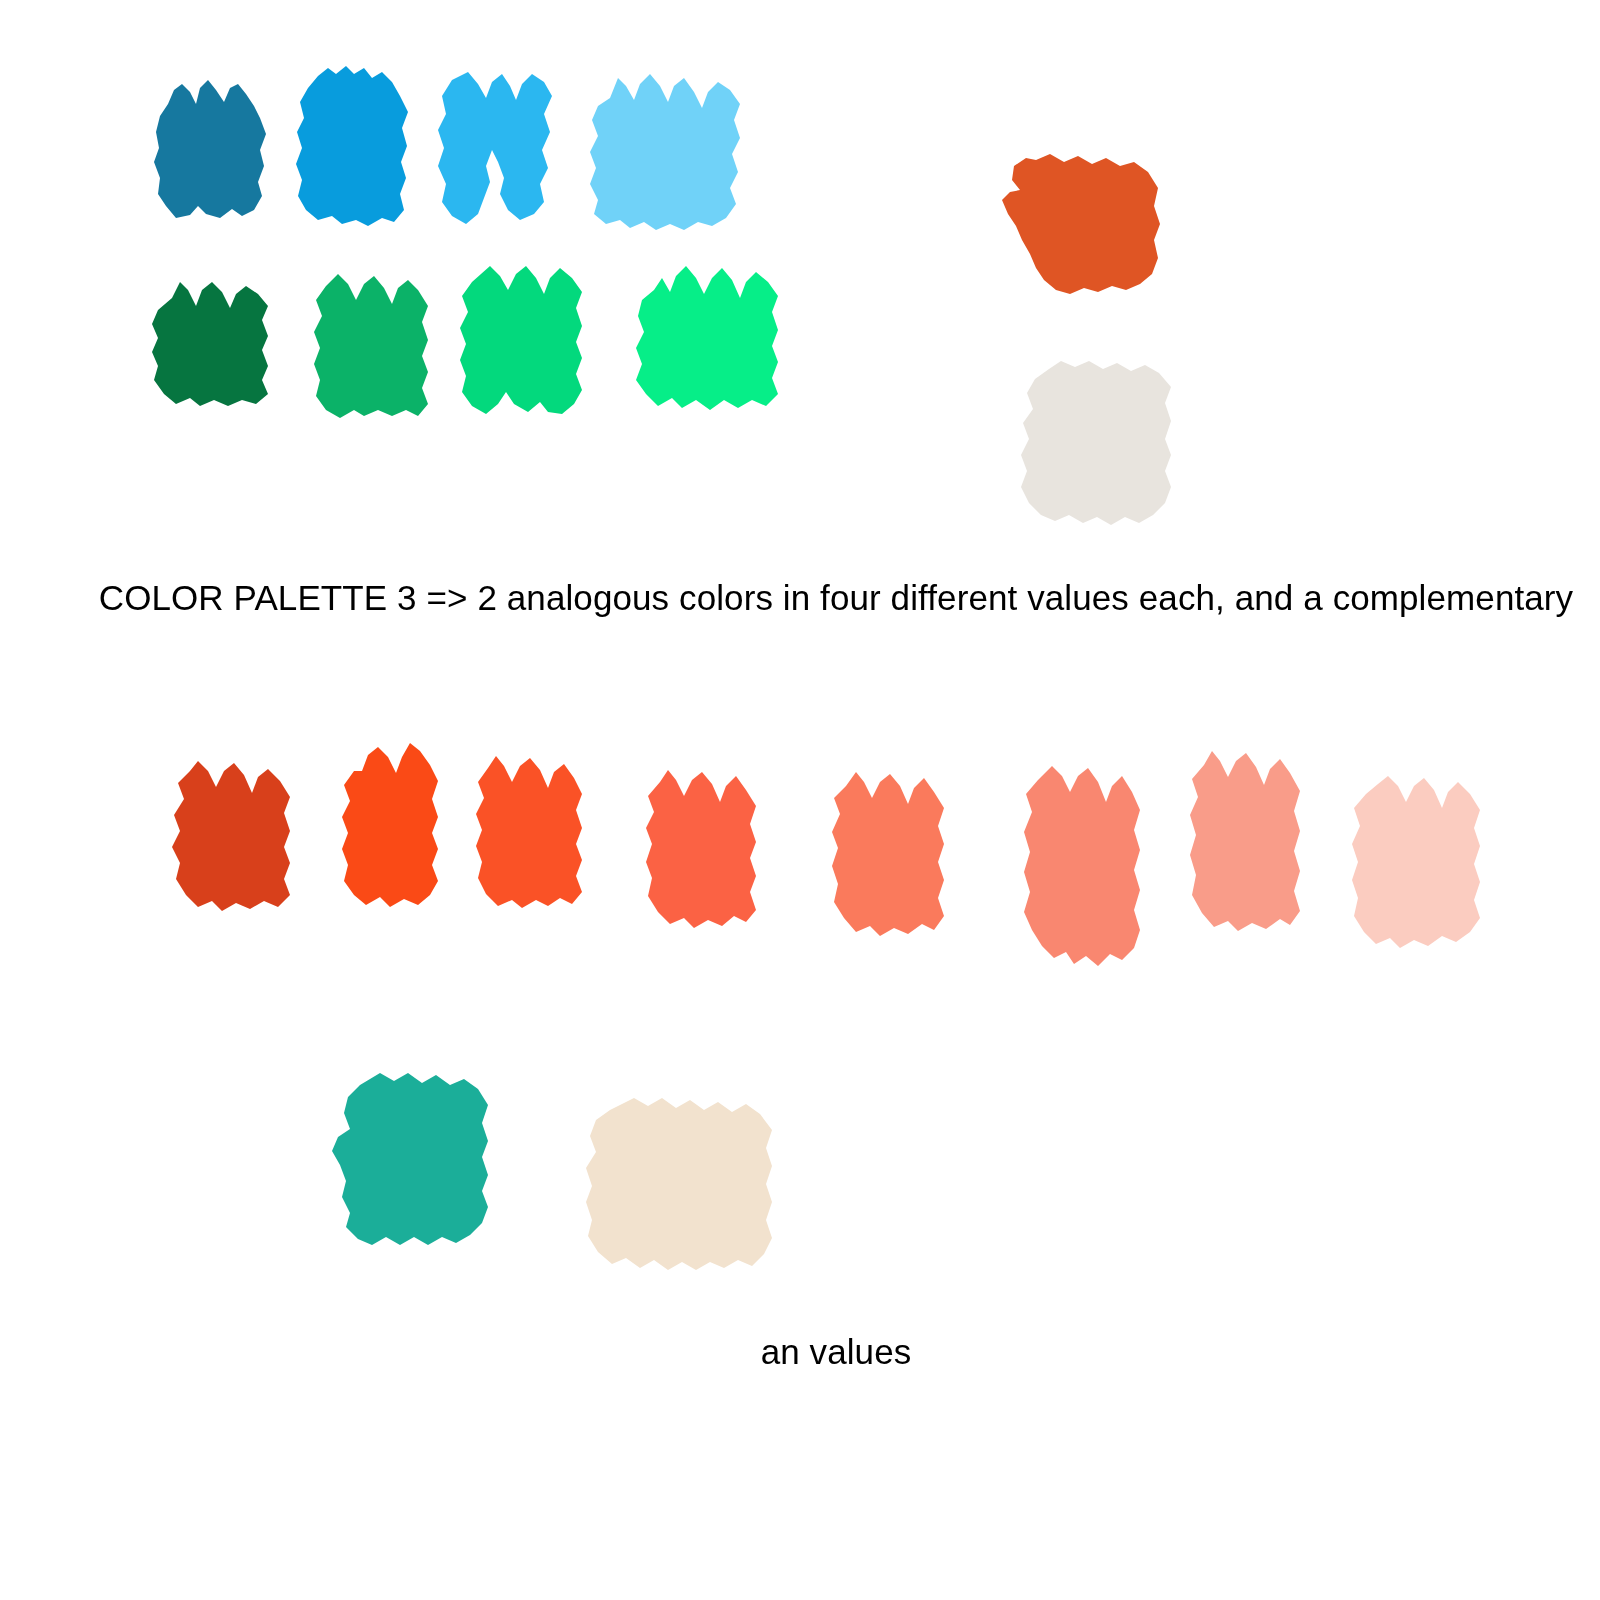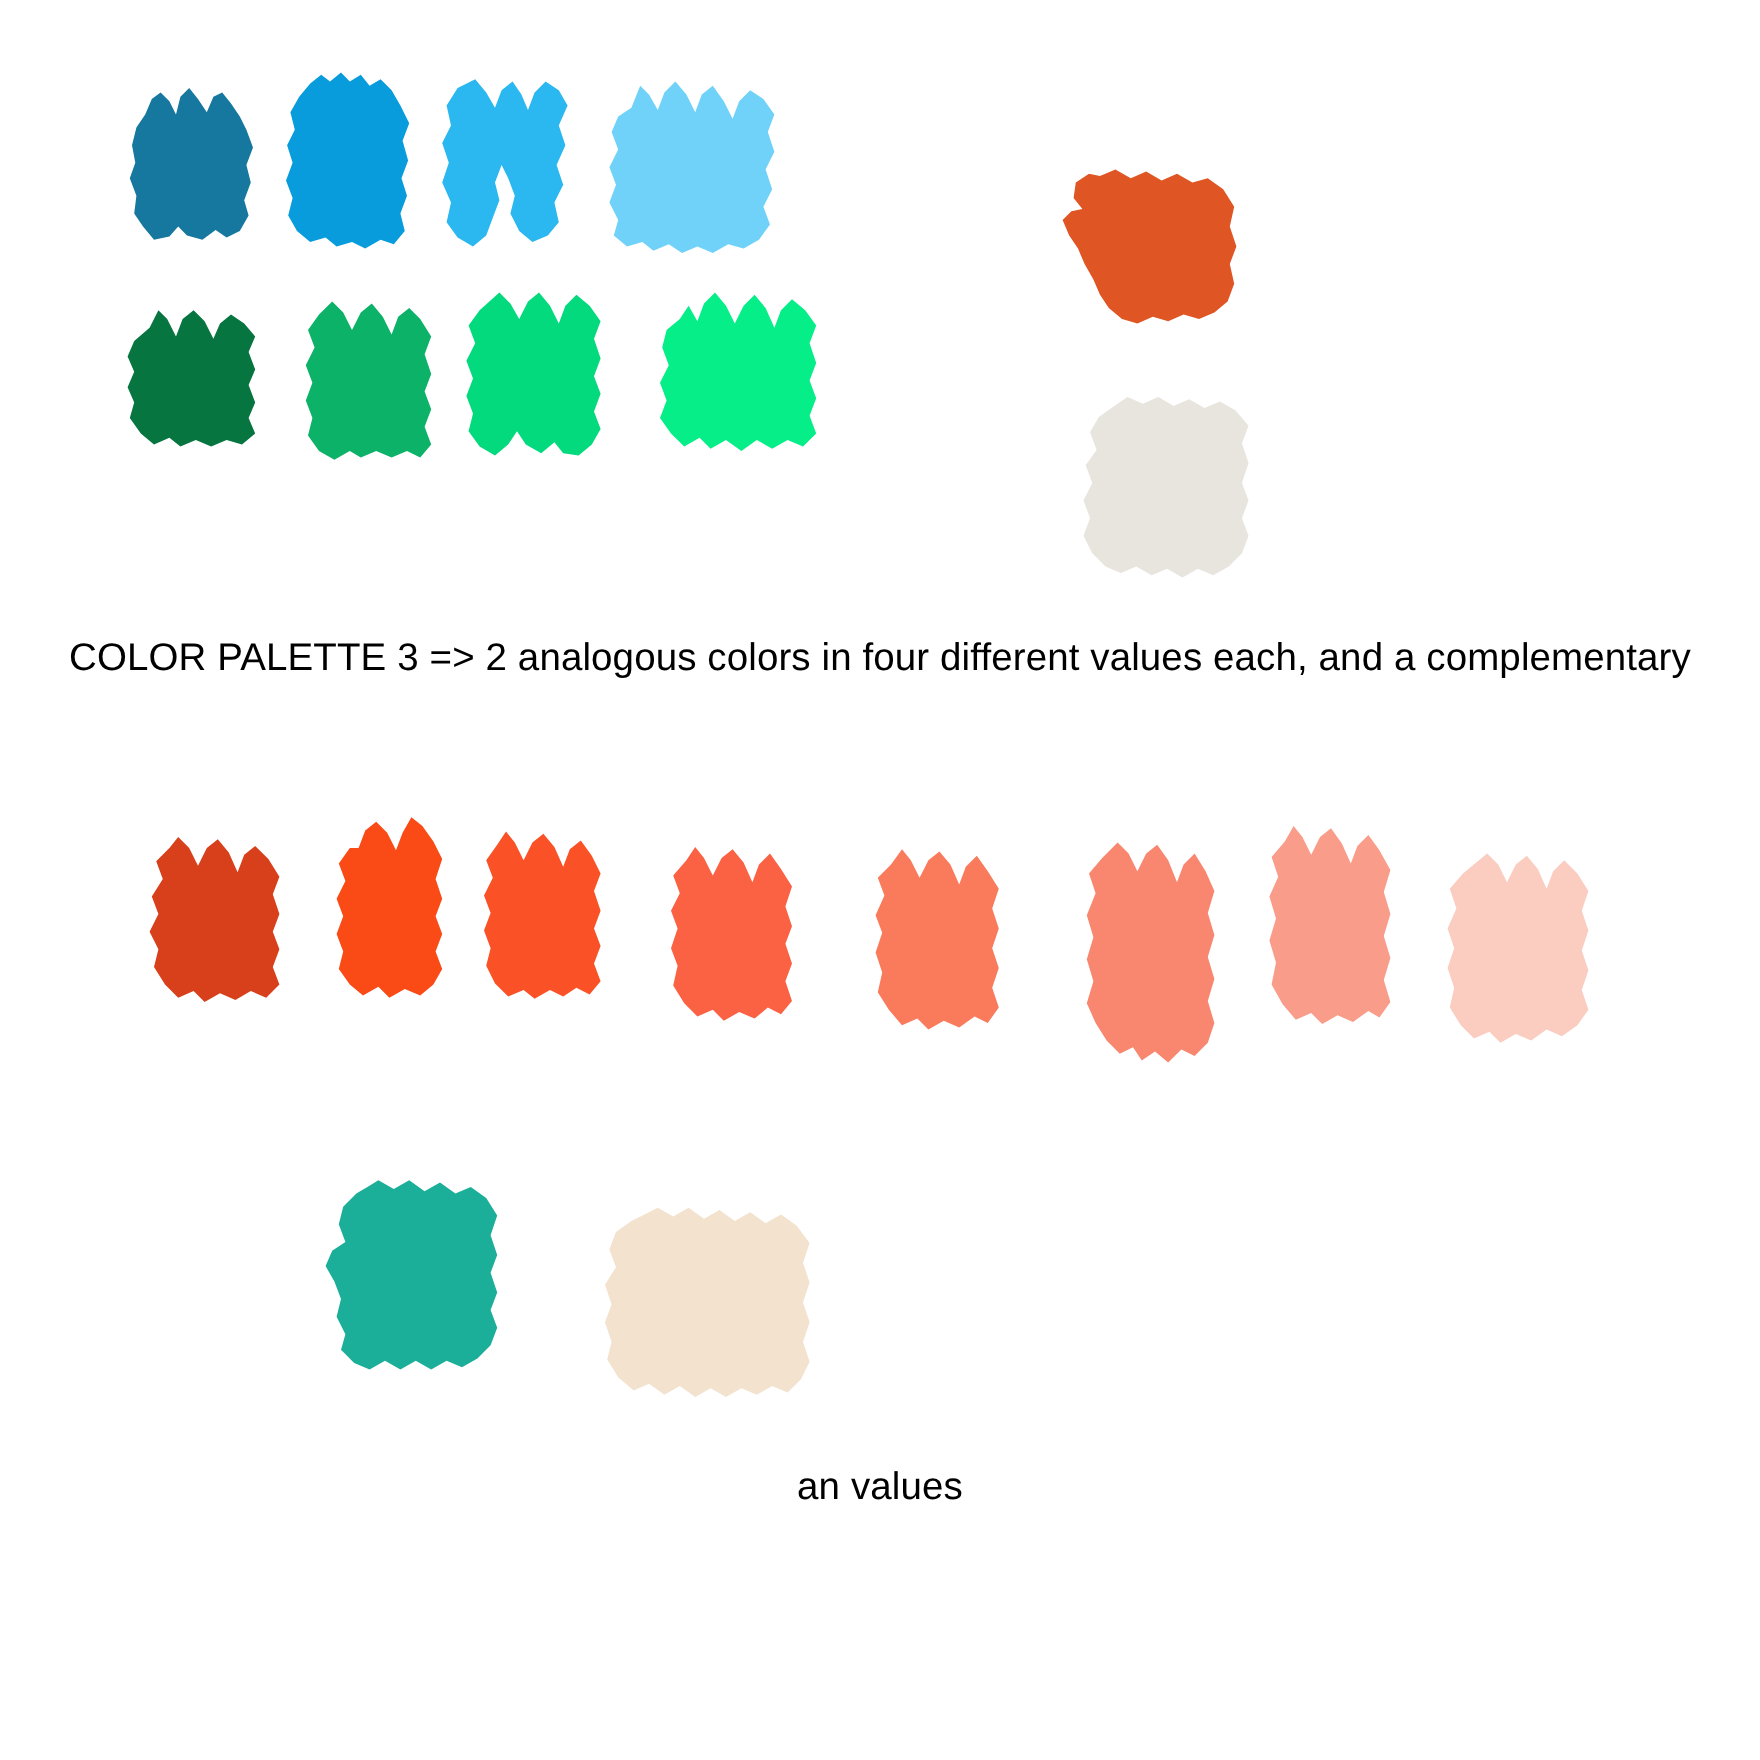--- a/index.html
+++ b/index.html
@@ -13,20 +13,21 @@
     height: 1600px;
     font-family: "Liberation Sans", sans-serif;
     color: #000000;
     overflow: hidden;
     position: relative;
   }
   .page {
     position: relative;
     width: 1312px;
     height: 1600px;
+    margin-left: 36px;
   }
   .swatch {
     position: absolute;
   }
   .swatch svg {
     display: block;
     width: 100%;
     height: 100%;
     overflow: visible;
   }

